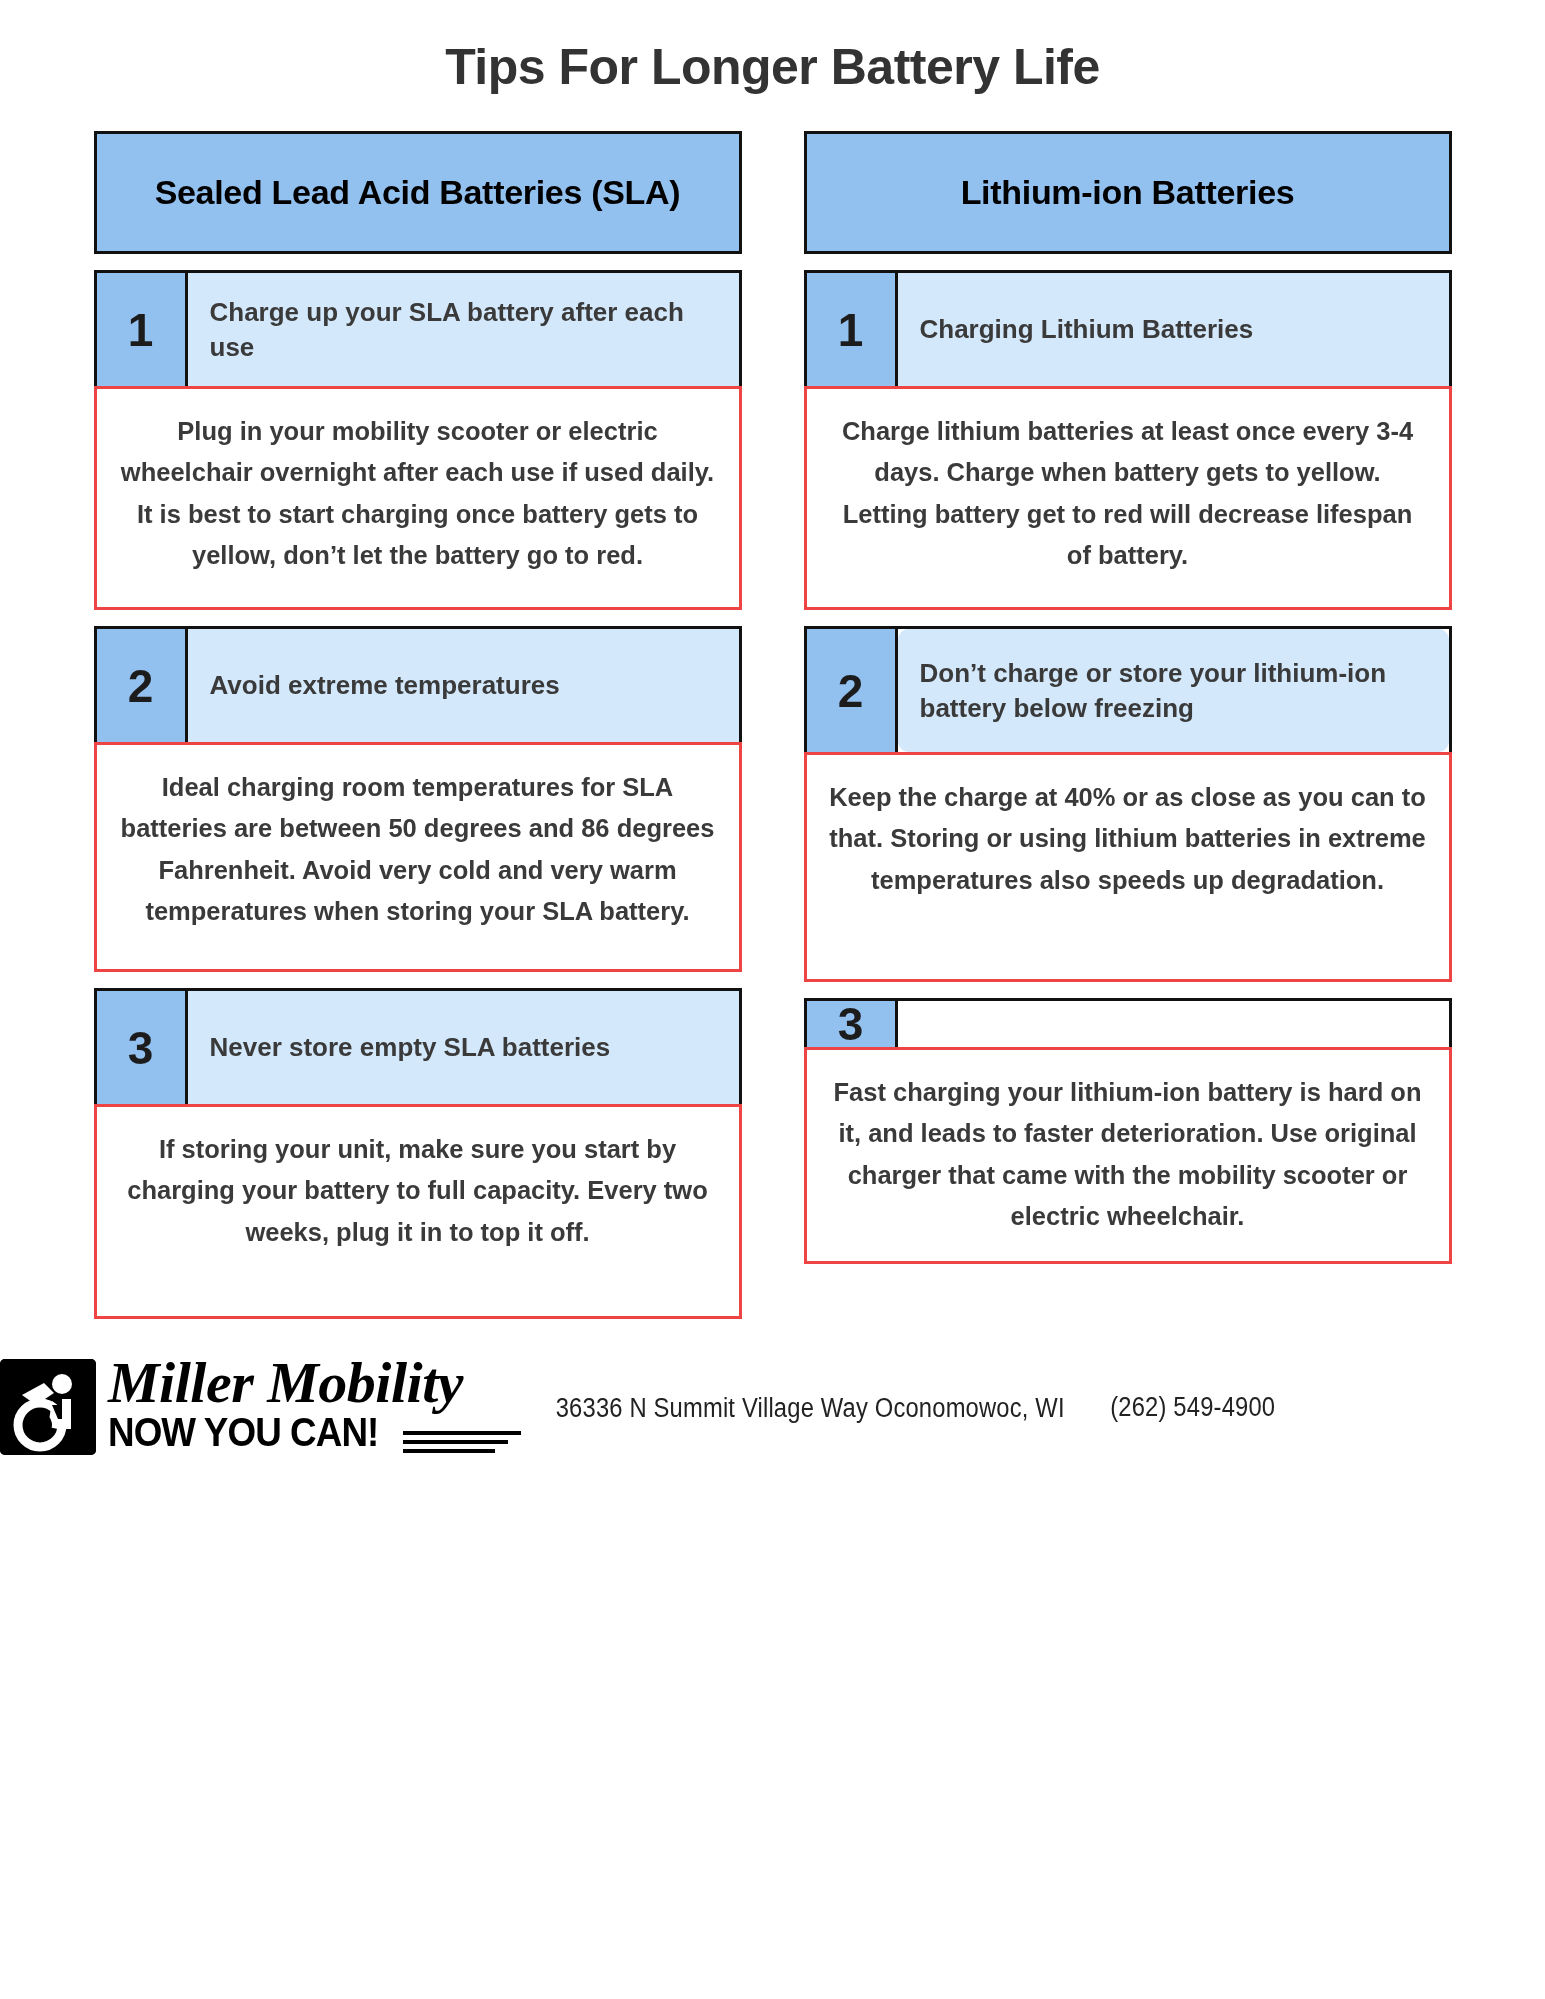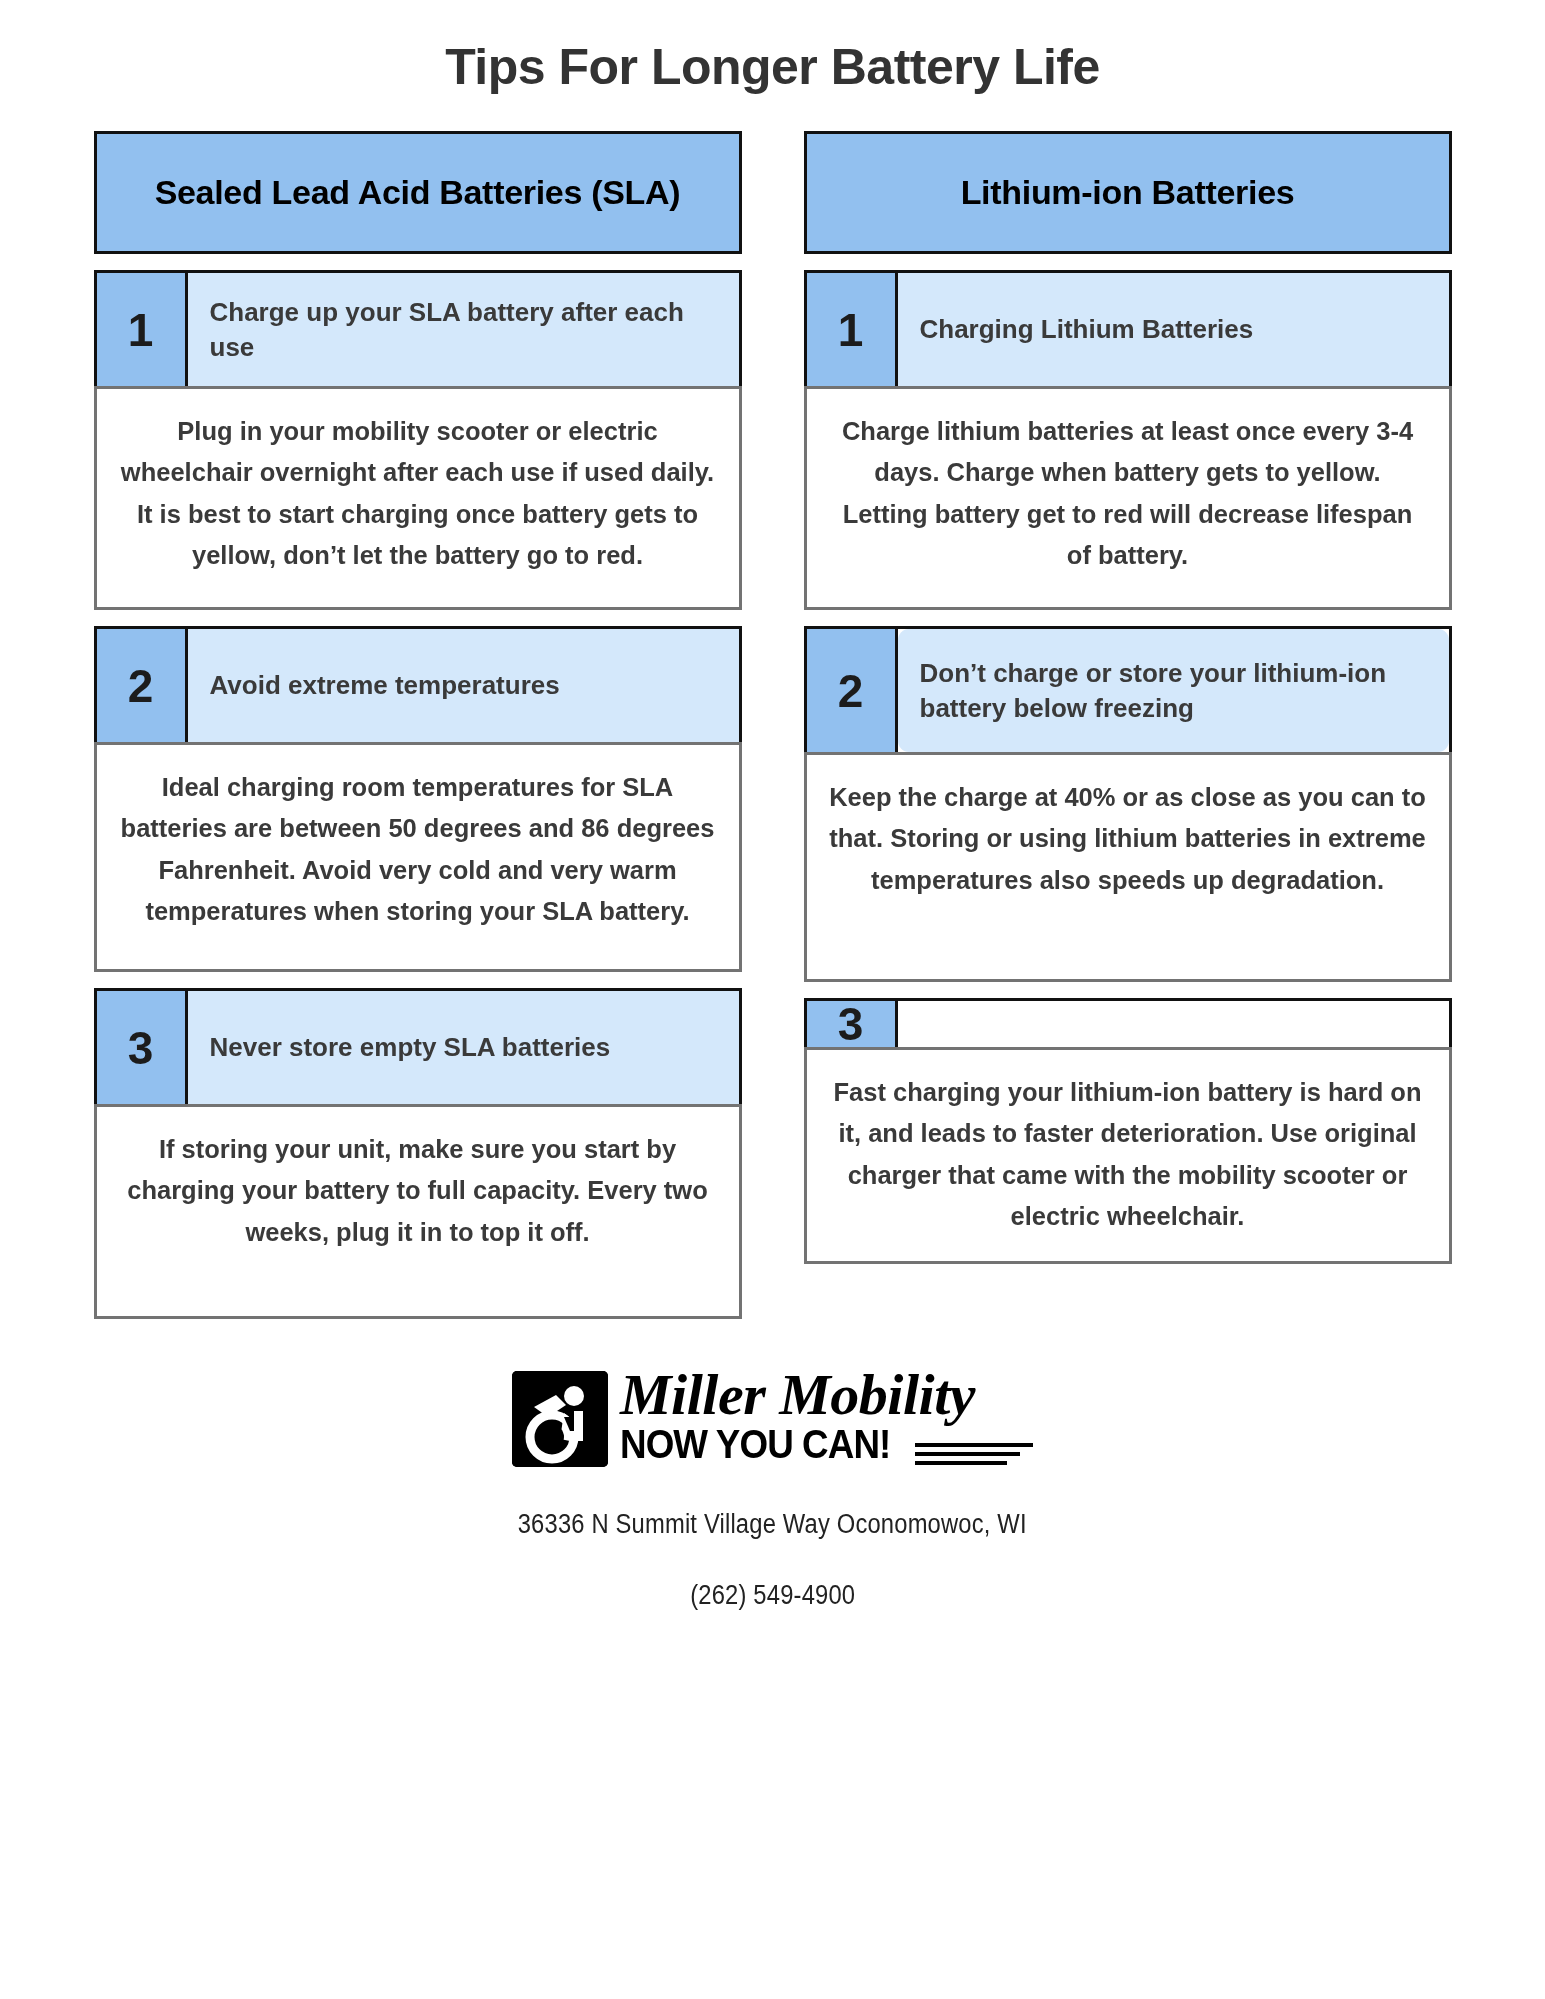--- a/index.html
+++ b/index.html
@@ -95,46 +95,44 @@
     padding: 14px 10px 14px 22px;
     min-height: 113px;
   }
   .tip-title-text {
     font-size: 26px;
     font-weight: bold;
     color: #3a3a3a;
     line-height: 1.33;
   }
   .tip-body {
-    border: 3px solid #737373;
+    border: 3px solid #ef4444;
     background: #ffffff;
     padding: 22px 22px 24px 22px;
     text-align: center;
   }
   .tip-body-text {
     font-size: 25.5px;
     font-weight: bold;
     color: #3a3a3a;
     line-height: 1.62;
   }
 
   
   .body-h1 { min-height: 224px; }
   .body-h2 { min-height: 230px; }
   .body-h3 { min-height: 215px; }
 
   .head-h-tall .tip-title { min-height: 123px; border-radius: 11px; }
 
   
   .footer {
-    margin-top: 48px;
-    display: flex;
-    flex-direction: column;
+    margin-top: 36px;
+    display: flex;
     align-items: center;
-    gap: 36px;
   }
   .logo-row {
     display: flex;
     align-items: flex-start;
     justify-content: center;
   }
   .logo-mark {
     width: 96px;
     height: 96px;
     background: #000000;

